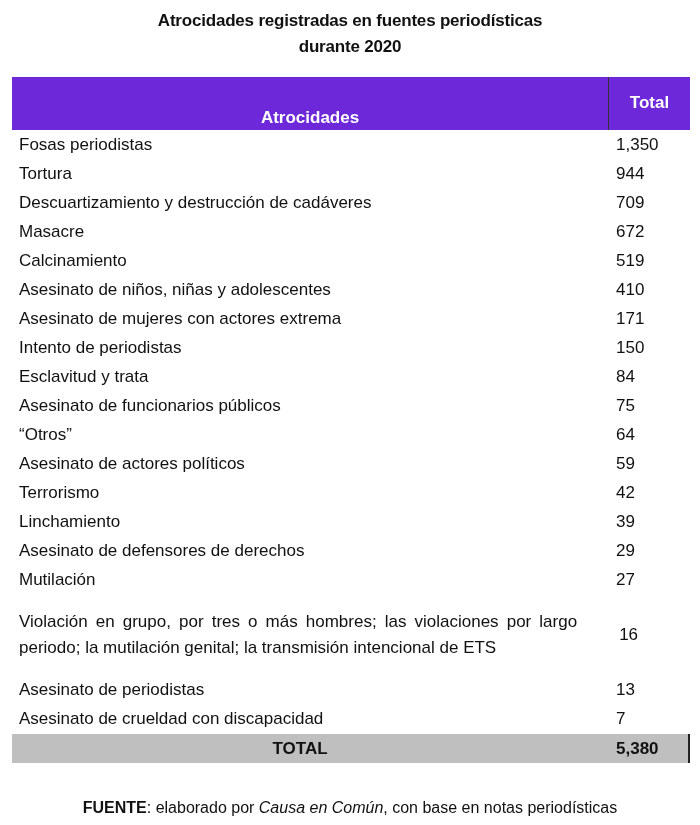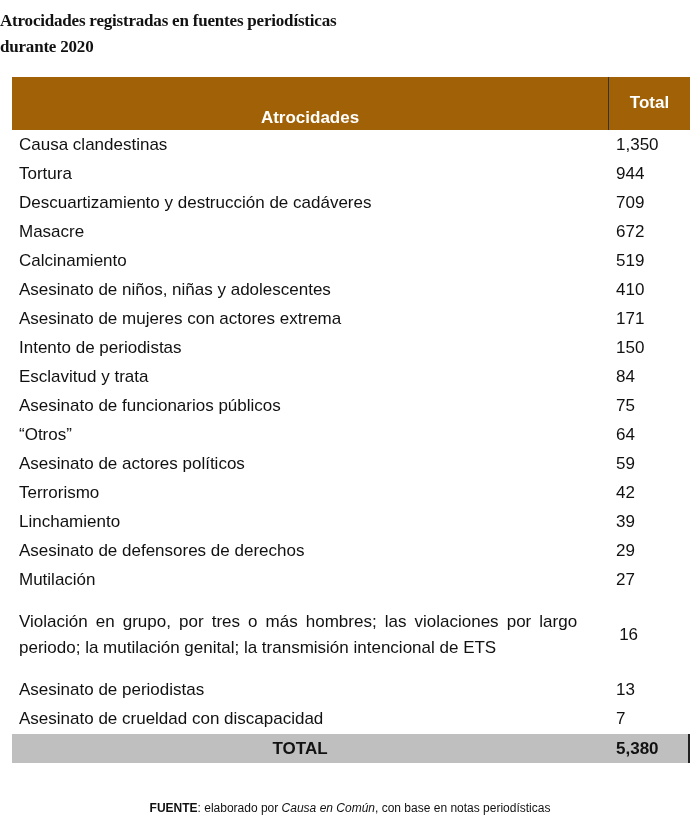--- a/index.html
+++ b/index.html
@@ -3,30 +3,29 @@
   <meta charset="utf-8">
   <style>
     html, body { margin: 0; padding: 0; background: #ffffff; }
     body {
       width: 700px; height: 825px; position: relative; overflow: hidden;
       font-family: "Liberation Sans", "DejaVu Sans", sans-serif;
       color: #111111;
     }
     .title {
       position: absolute; left: 0; top: 8px; width: 700px;
-      text-align: left; font-weight: bold; font-size: 17px; line-height: 26px;
+      text-align: center; font-weight: bold; font-size: 17px; line-height: 26px;
       letter-spacing: -0.2px;
-      font-family: Liberation Serif, serif;
     }
     .title div { white-space: nowrap; }
     .table {
       position: absolute; left: 12px; top: 77px; width: 678px;
     }
     .thead {
-      position: relative; height: 53px; background: #a16207; color: #ffffff;
+      position: relative; height: 53px; background: #6d28d9; color: #ffffff;
       font-weight: bold; font-size: 17px;
     }
     .thead .col-a {
       position: absolute; left: 0; top: 0; width: 596px; height: 53px;
       display: flex; align-items: flex-end; justify-content: center;
       padding-bottom: 2px; box-sizing: border-box;
     }
     .thead .col-b {
       position: absolute; left: 596px; top: 0; width: 82px; height: 53px;
       border-left: 1px solid #333; box-sizing: border-box;
@@ -46,42 +45,42 @@
     .row.multi { min-height: 81px; gap: 28px; }
     .total-row {
       display: flex; align-items: center; height: 29px; background: #bfbfbf;
       font-weight: bold; font-size: 17px; margin-top: 1px; width: 676px;
       border-right: 2px solid #222;
     }
     .total-row .label { width: 596px; text-align: center; padding-right: 20px; box-sizing: border-box; }
     .total-row .value { width: 80px; padding-left: 8px; box-sizing: border-box; }
     .footer {
       position: absolute; left: 0; top: 800px; width: 700px; text-align: center;
-      font-size: 12px; line-height: 16px;
+      font-size: 16px; line-height: 16px;
     }
     .footer b { font-weight: bold; }
     .footer i { font-style: italic; }
   </style>
 </head>
 <body>
 
 <div class="title">
   <div>Atrocidades registradas en fuentes periodísticas</div>
   <div>durante 2020</div>
 </div>
 
 <div class="table">
   <div class="thead">
     <div class="col-a">Atrocidades</div>
     <div class="col-b">Total</div>
   </div>
 
   <div class="rows">
     <div class="row">
-        <div class="label">Causa clandestinas</div>
+        <div class="label">Fosas periodistas</div>
         <div class="value">1,350</div>
       </div>
     <div class="row">
         <div class="label">Tortura</div>
         <div class="value">944</div>
       </div>
     <div class="row">
         <div class="label">Descuartizamiento y destrucción de cadáveres</div>
         <div class="value">709</div>
       </div>

